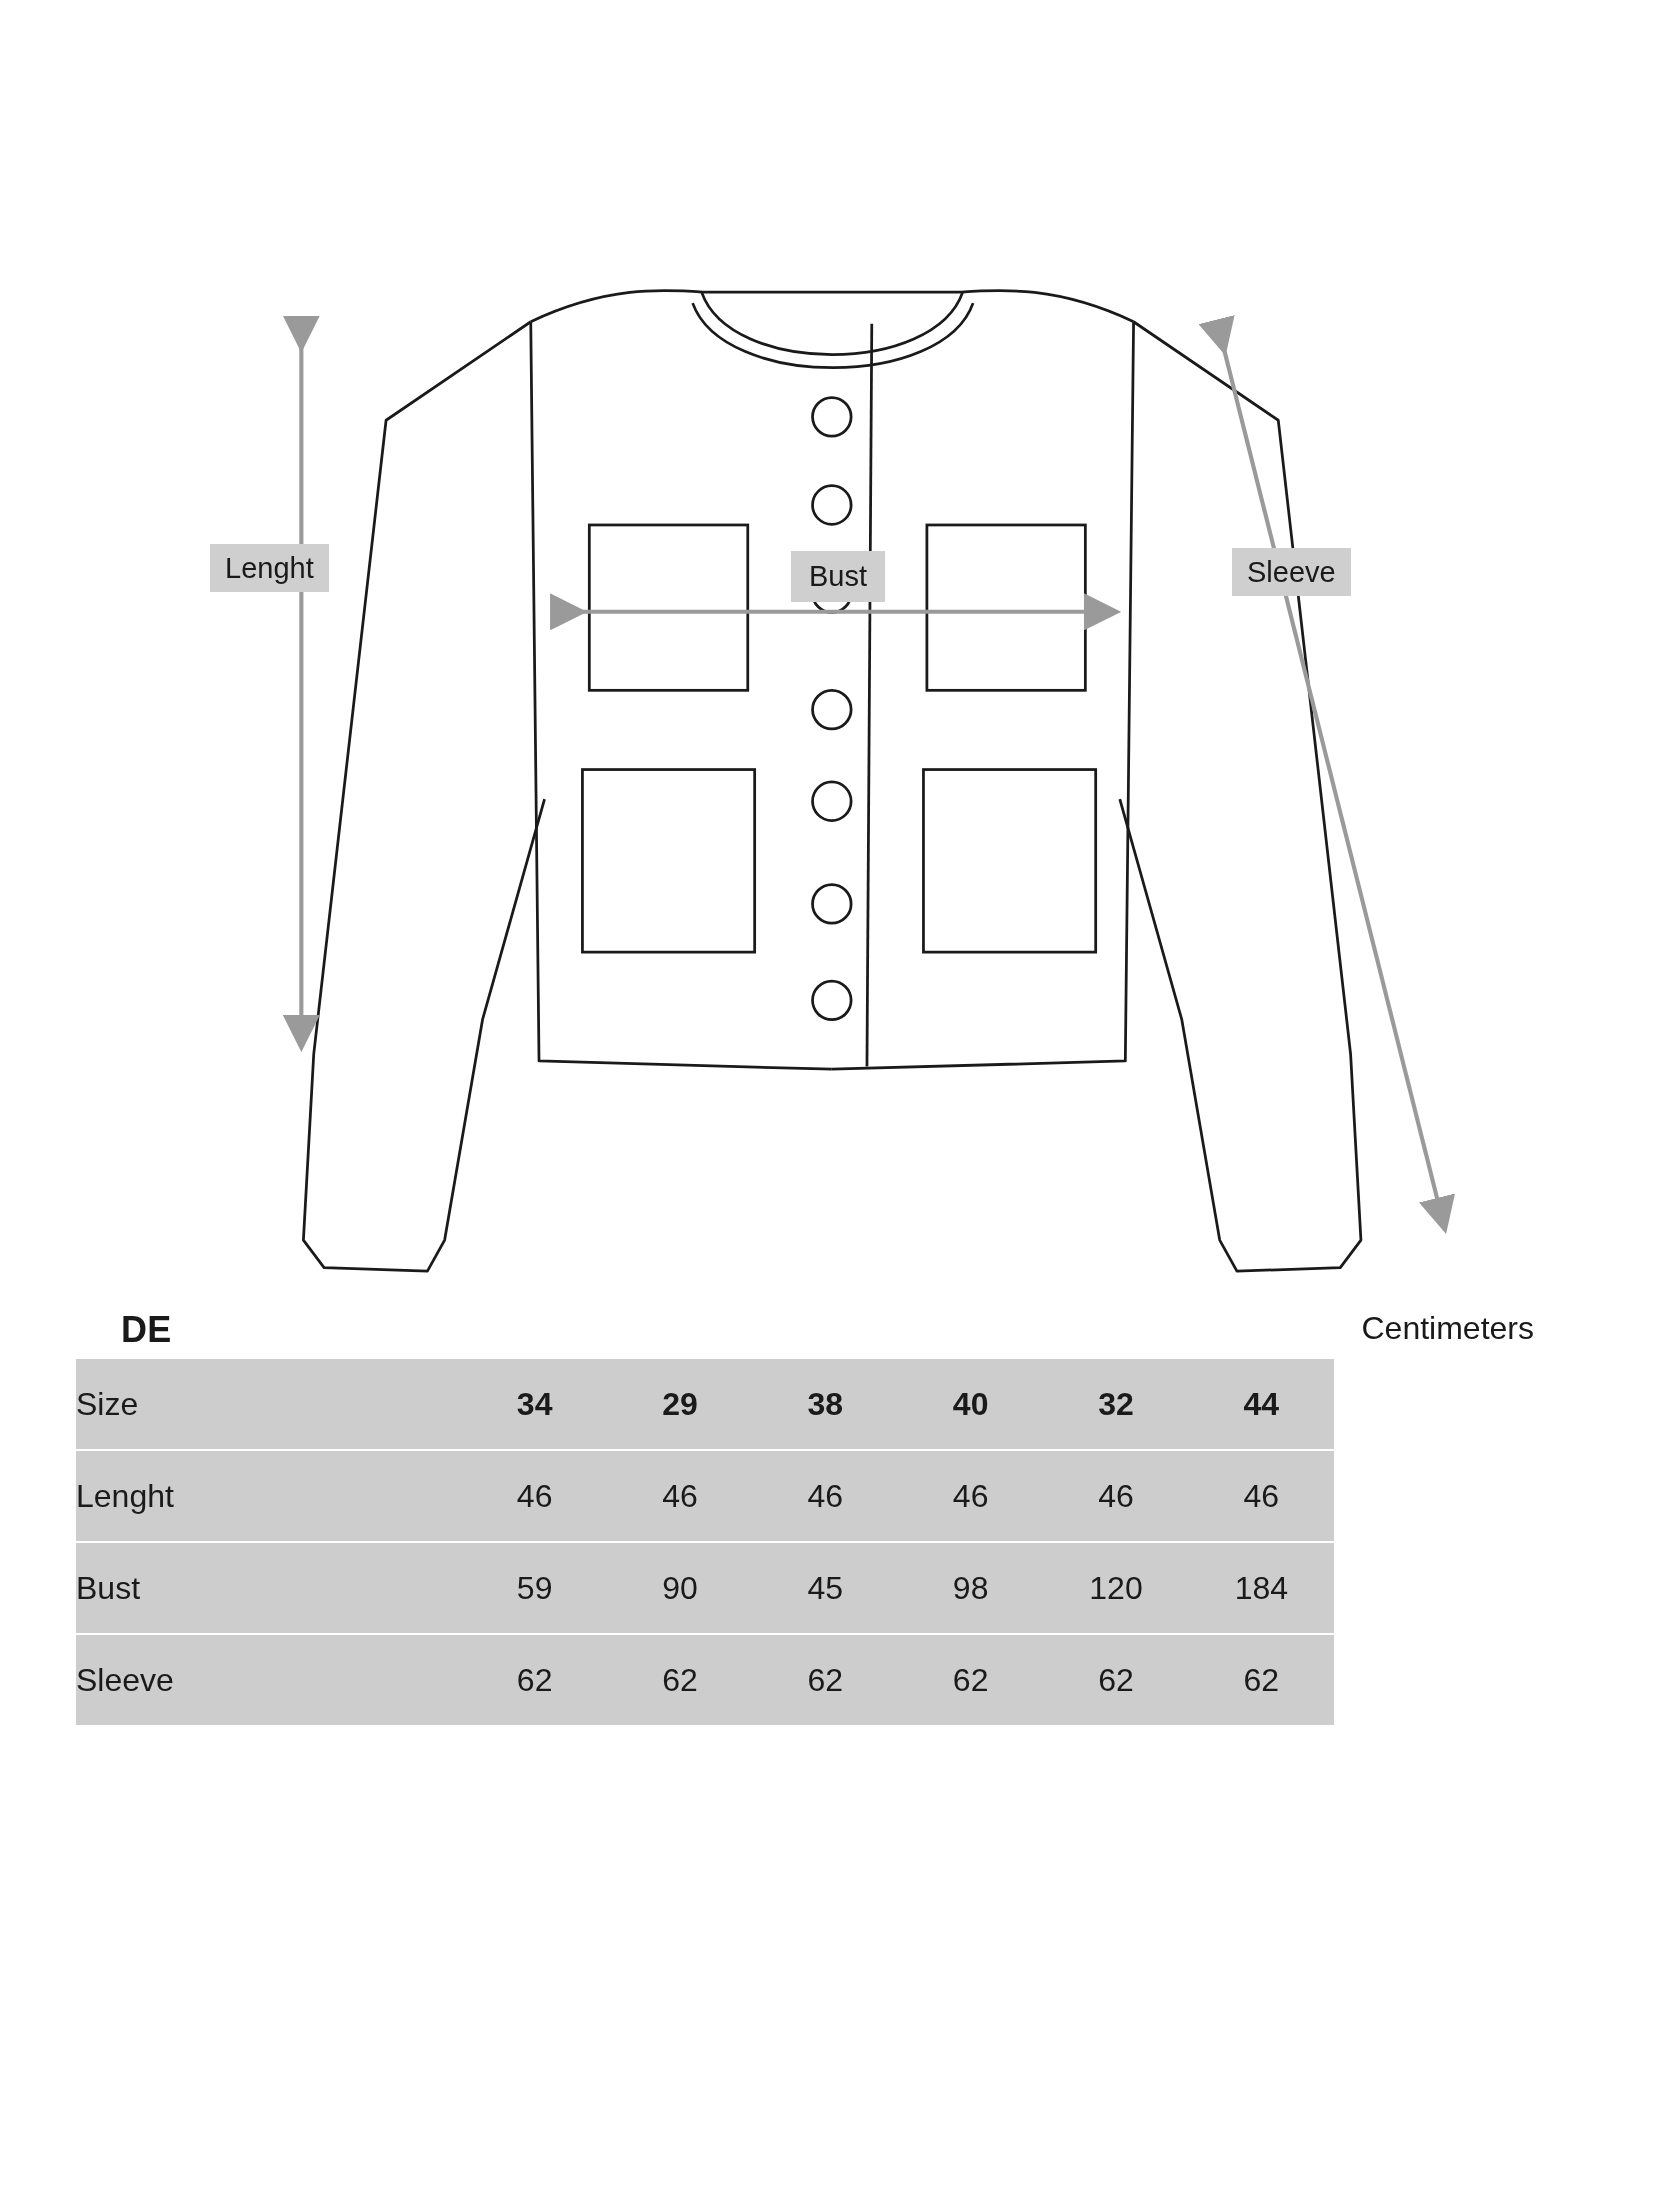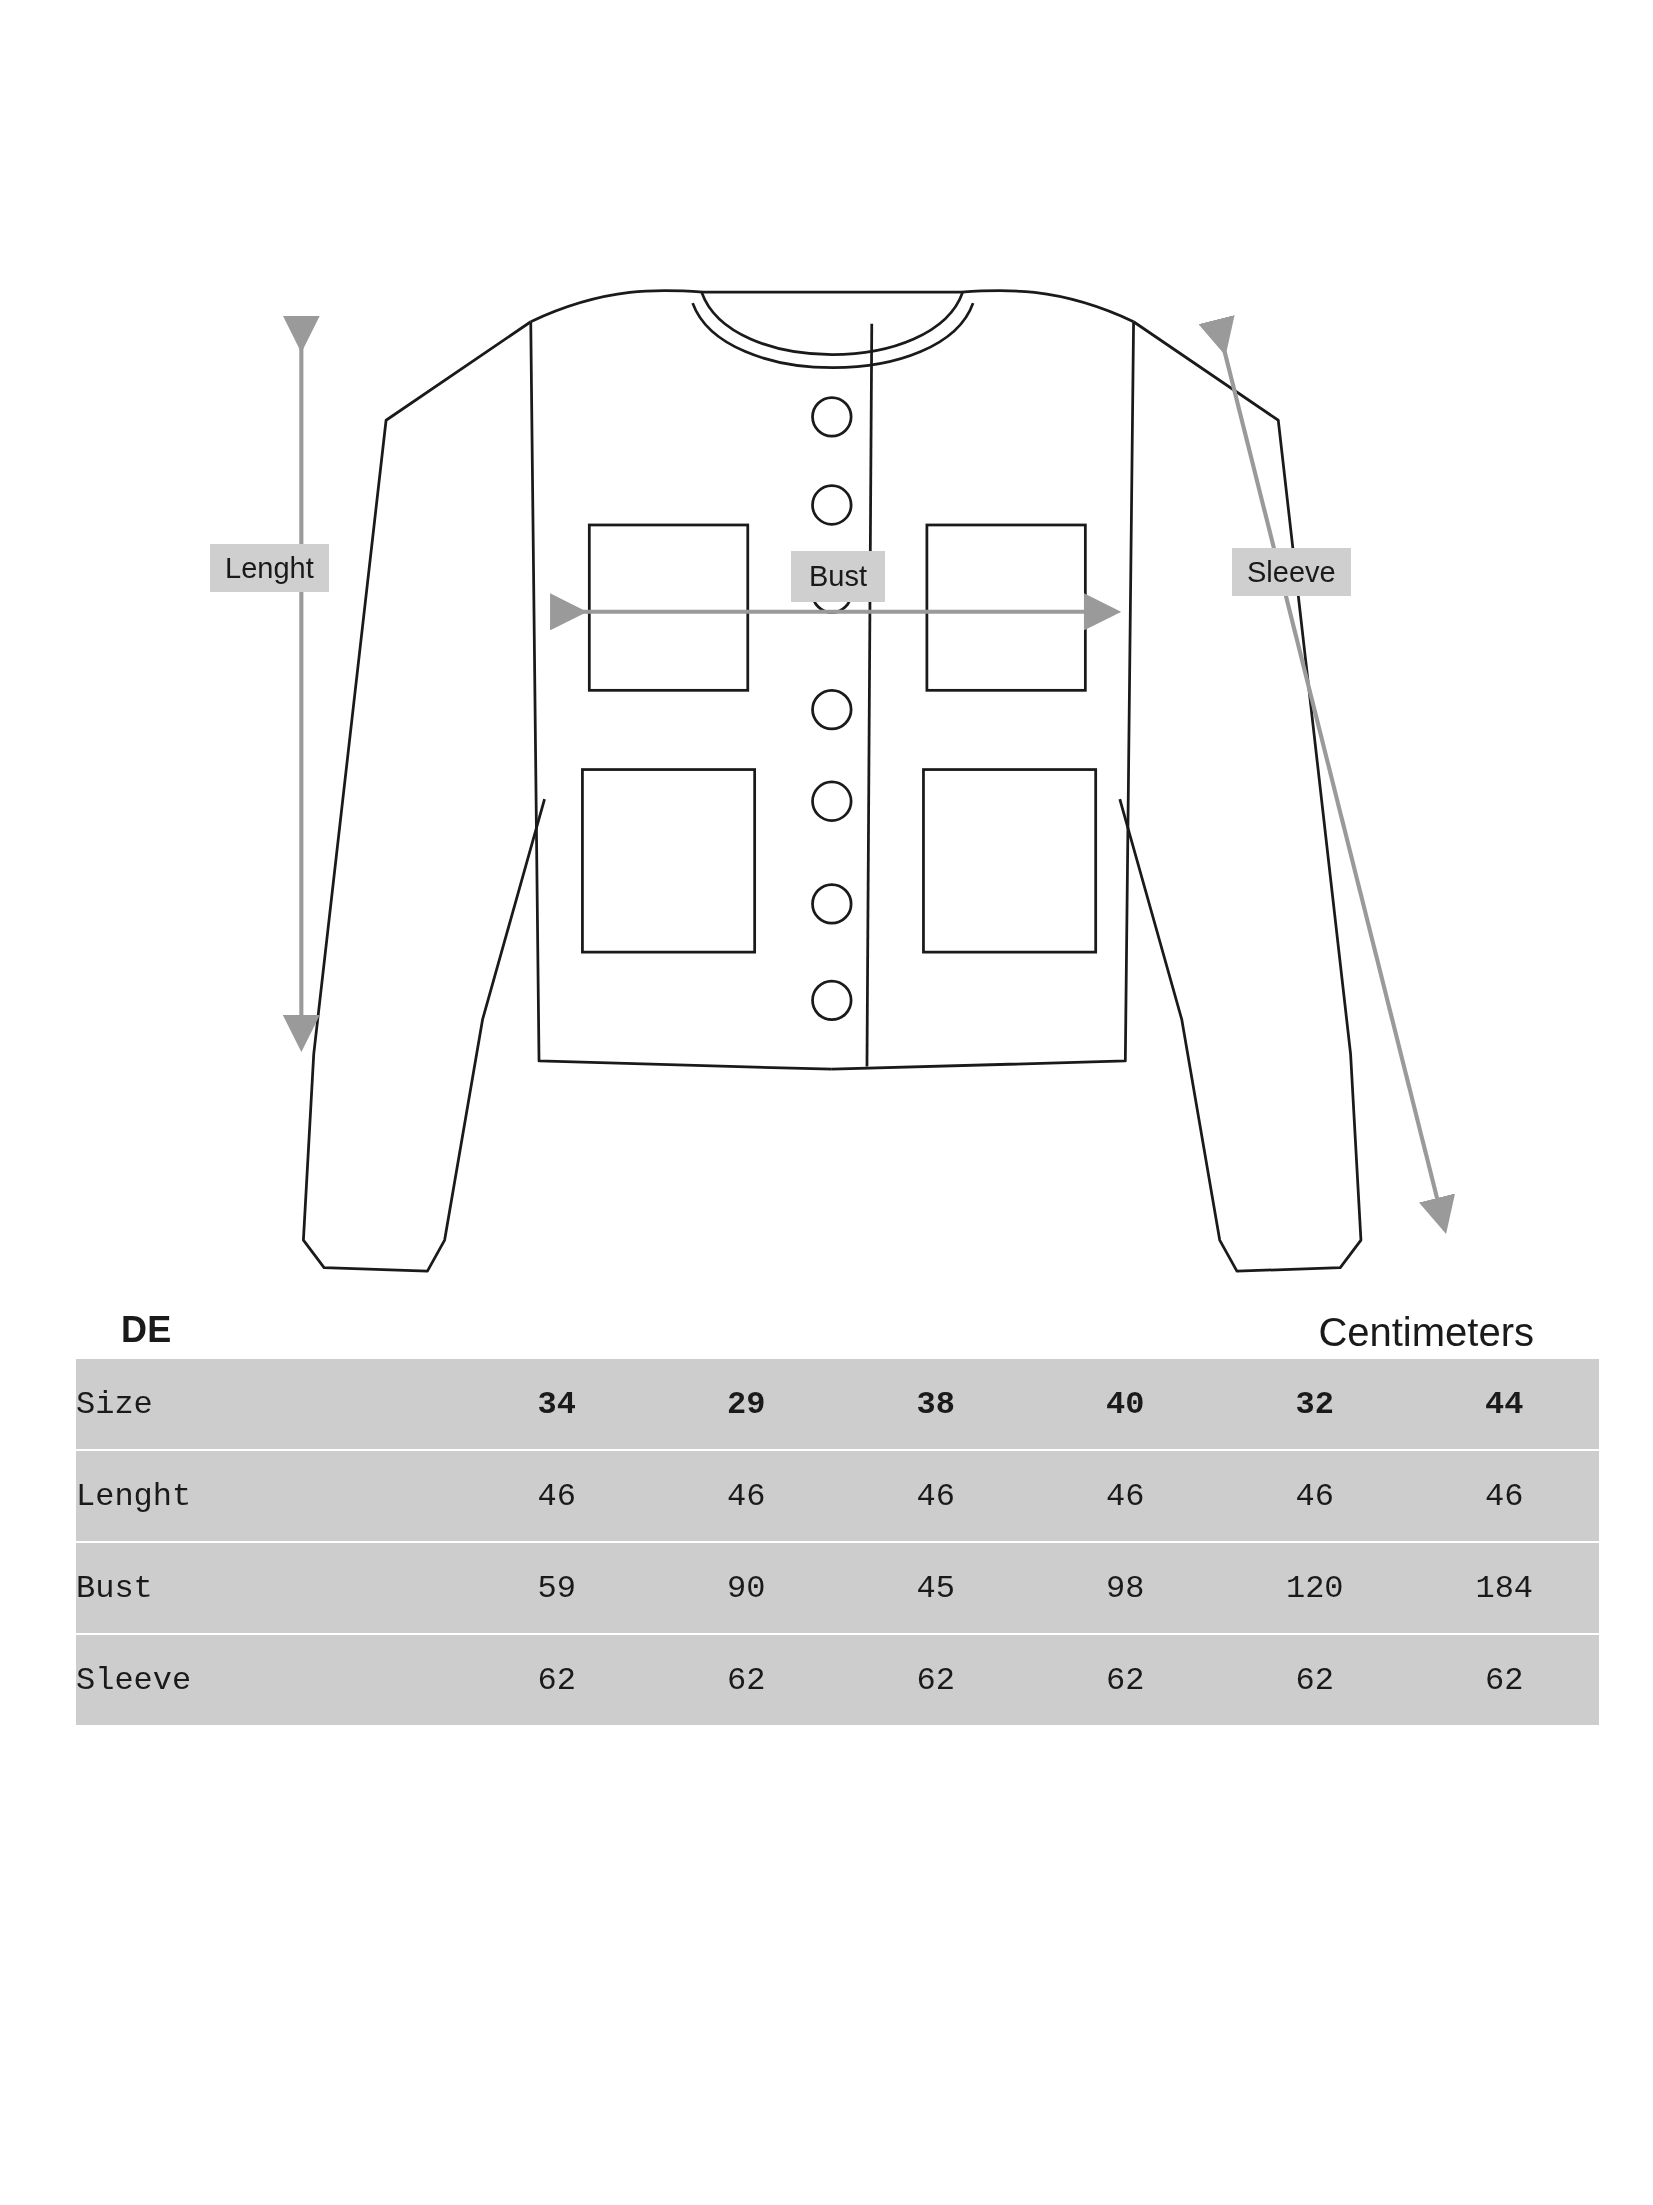--- a/index.html
+++ b/index.html
@@ -61,28 +61,27 @@
     left: 45px;
     top: 0;
     font-size: 36px;
     font-weight: bold;
     letter-spacing: 0.3px;
   }
   .unit-label {
     position: absolute;
     right: 65px;
     top: 1.4px;
-    font-size: 40px;
+    font-size: 32px;
   }
 
   table.size-table {
     border-collapse: collapse;
-    width: 1523px;
+    width: 1258px;
     table-layout: fixed;
-    font-family: Liberation Mono, monospace;
   }
   table.size-table td {
     background: #cdcdcd;
     height: 90px;
     font-size: 32px;
     color: #1a1a1a;
     padding: 0;
     border-bottom: 2.1px solid #ffffff;
   }
   table.size-table tr:last-child td {

